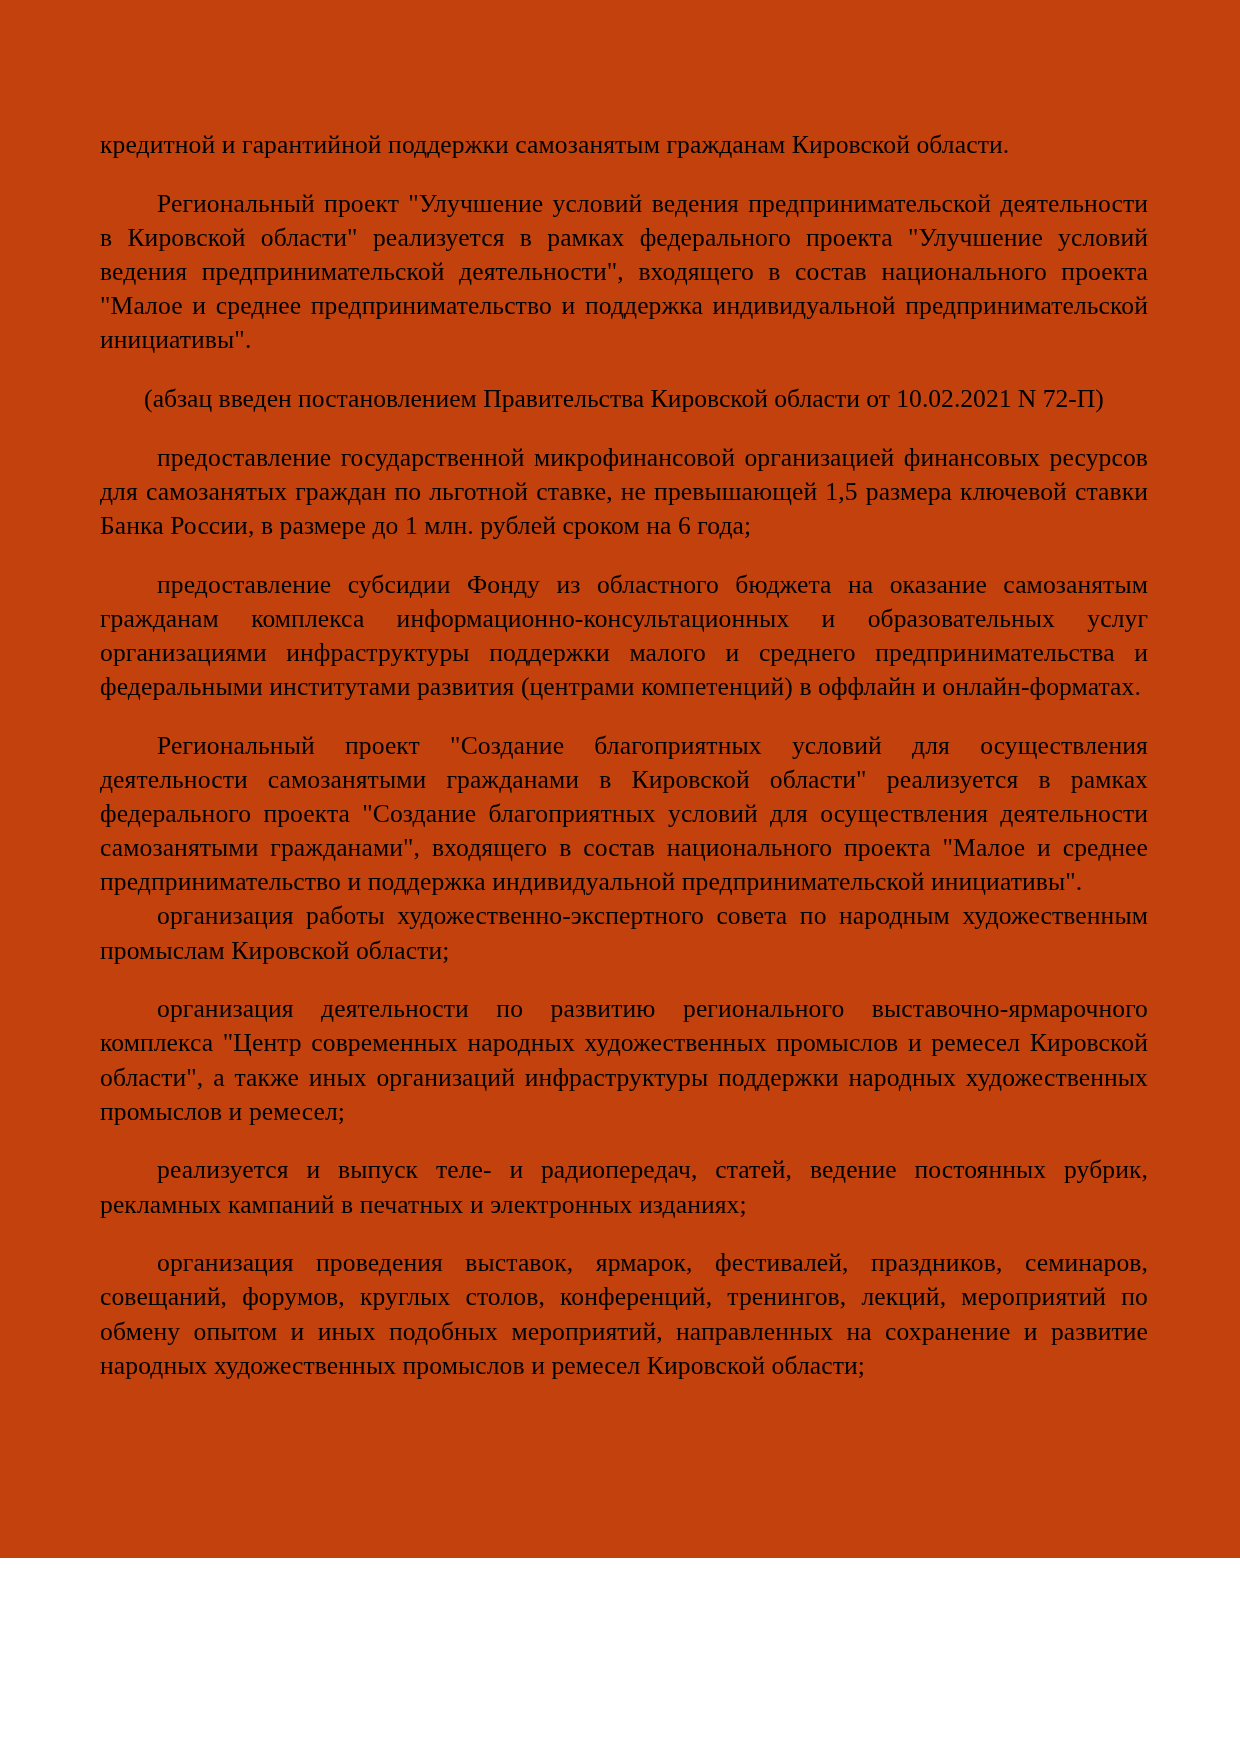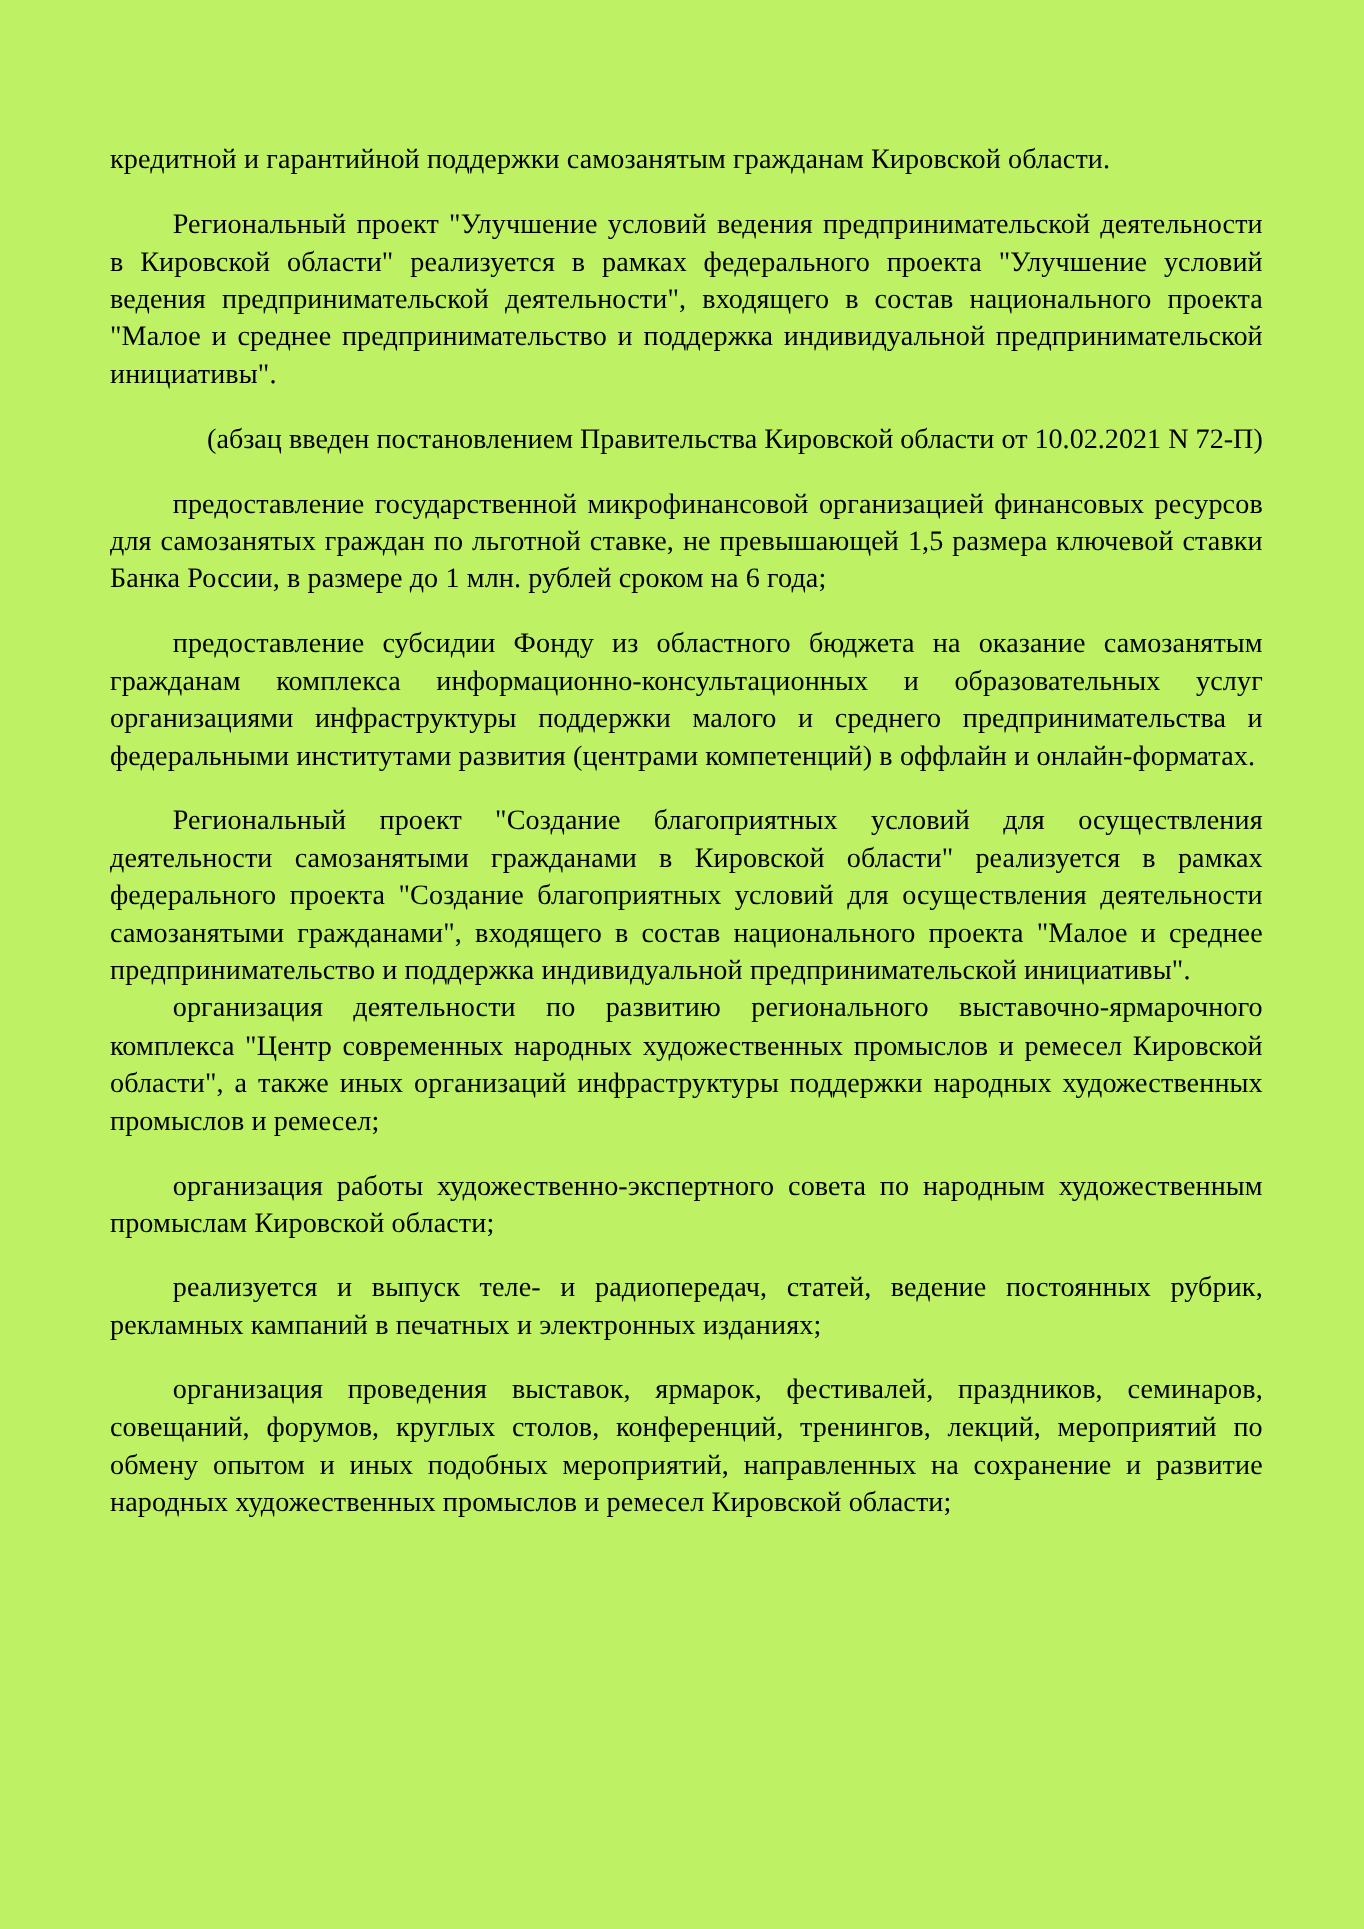--- a/index.html
+++ b/index.html
@@ -8,23 +8,23 @@
     padding: 0;
     background: #ffffff;
   }
   body {
     font-family: "Liberation Serif", "DejaVu Serif", serif;
     color: #000000;
   }
   .page {
     position: relative;
     width: 1240px;
-    height: 1754px;
+    height: 1558px;
     box-sizing: border-box;
-    background: #bef264;
+    background: #c2410c;
     overflow: hidden;
   }
   .doc-body {
     position: absolute;
     left: 100px;
     top: 128px;
     width: 1048px;
   }
   p.para {
     margin: 0 0 24.5px 0;
@@ -43,21 +43,21 @@
     text-indent: 0;
   }
   
   p.para.tight {
     margin-bottom: 0;
   }
   p.note {
     margin: 0 0 24.5px 0;
     font-size: 25.6px;
     line-height: 1.335;
-    text-align: right;
+    text-align: center;
     text-indent: 0;
   }
 </style>
 </head>
 <body>
 
 <div class="page">
   <div class="doc-body">
 
     <p class="para noindent">кредитной и гарантийной поддержки самозанятым гражданам Кировской области.</p>
@@ -68,23 +68,23 @@
 
 
     <p class="para indent">предоставление государственной микрофинансовой организацией финансовых ресурсов для самозанятых граждан по льготной ставке, не превышающей 1,5 размера ключевой ставки Банка России, в размере до 1 млн. рублей сроком на 6 года;</p>
 
     <p class="para indent">предоставление субсидии Фонду из областного бюджета на оказание самозанятым гражданам комплекса информационно-консультационных и образовательных услуг организациями инфраструктуры поддержки малого и среднего предпринимательства и федеральными институтами развития (центрами компетенций) в оффлайн и онлайн-форматах.</p>
 
     <p class="para indent tight">Региональный проект "Создание благоприятных условий для осуществления деятельности самозанятыми гражданами в Кировской области" реализуется в рамках федерального проекта "Создание благоприятных условий для осуществления деятельности самозанятыми гражданами", входящего в состав национального проекта "Малое и среднее предпринимательство и поддержка индивидуальной предпринимательской инициативы".</p>
 
 
 
+    <p class="para indent">организация работы художественно-экспертного совета по народным художественным промыслам Кировской области;</p>
+
     <p class="para indent">организация деятельности по развитию регионального выставочно-ярмарочного комплекса "Центр современных народных художественных промыслов и ремесел Кировской области", а также иных организаций инфраструктуры поддержки народных художественных промыслов и ремесел;</p>
-
-    <p class="para indent">организация работы художественно-экспертного совета по народным художественным промыслам Кировской области;</p>
 
 
     <p class="para indent">реализуется и выпуск теле- и радиопередач, статей, ведение постоянных рубрик, рекламных кампаний в печатных и электронных изданиях;</p>
 
     <p class="para indent">организация проведения выставок, ярмарок, фестивалей, праздников, семинаров, совещаний, форумов, круглых столов, конференций, тренингов, лекций, мероприятий по обмену опытом и иных подобных мероприятий, направленных на сохранение и развитие народных художественных промыслов и ремесел Кировской области;</p>
 
   </div>
 </div>
 
 </body></html>

